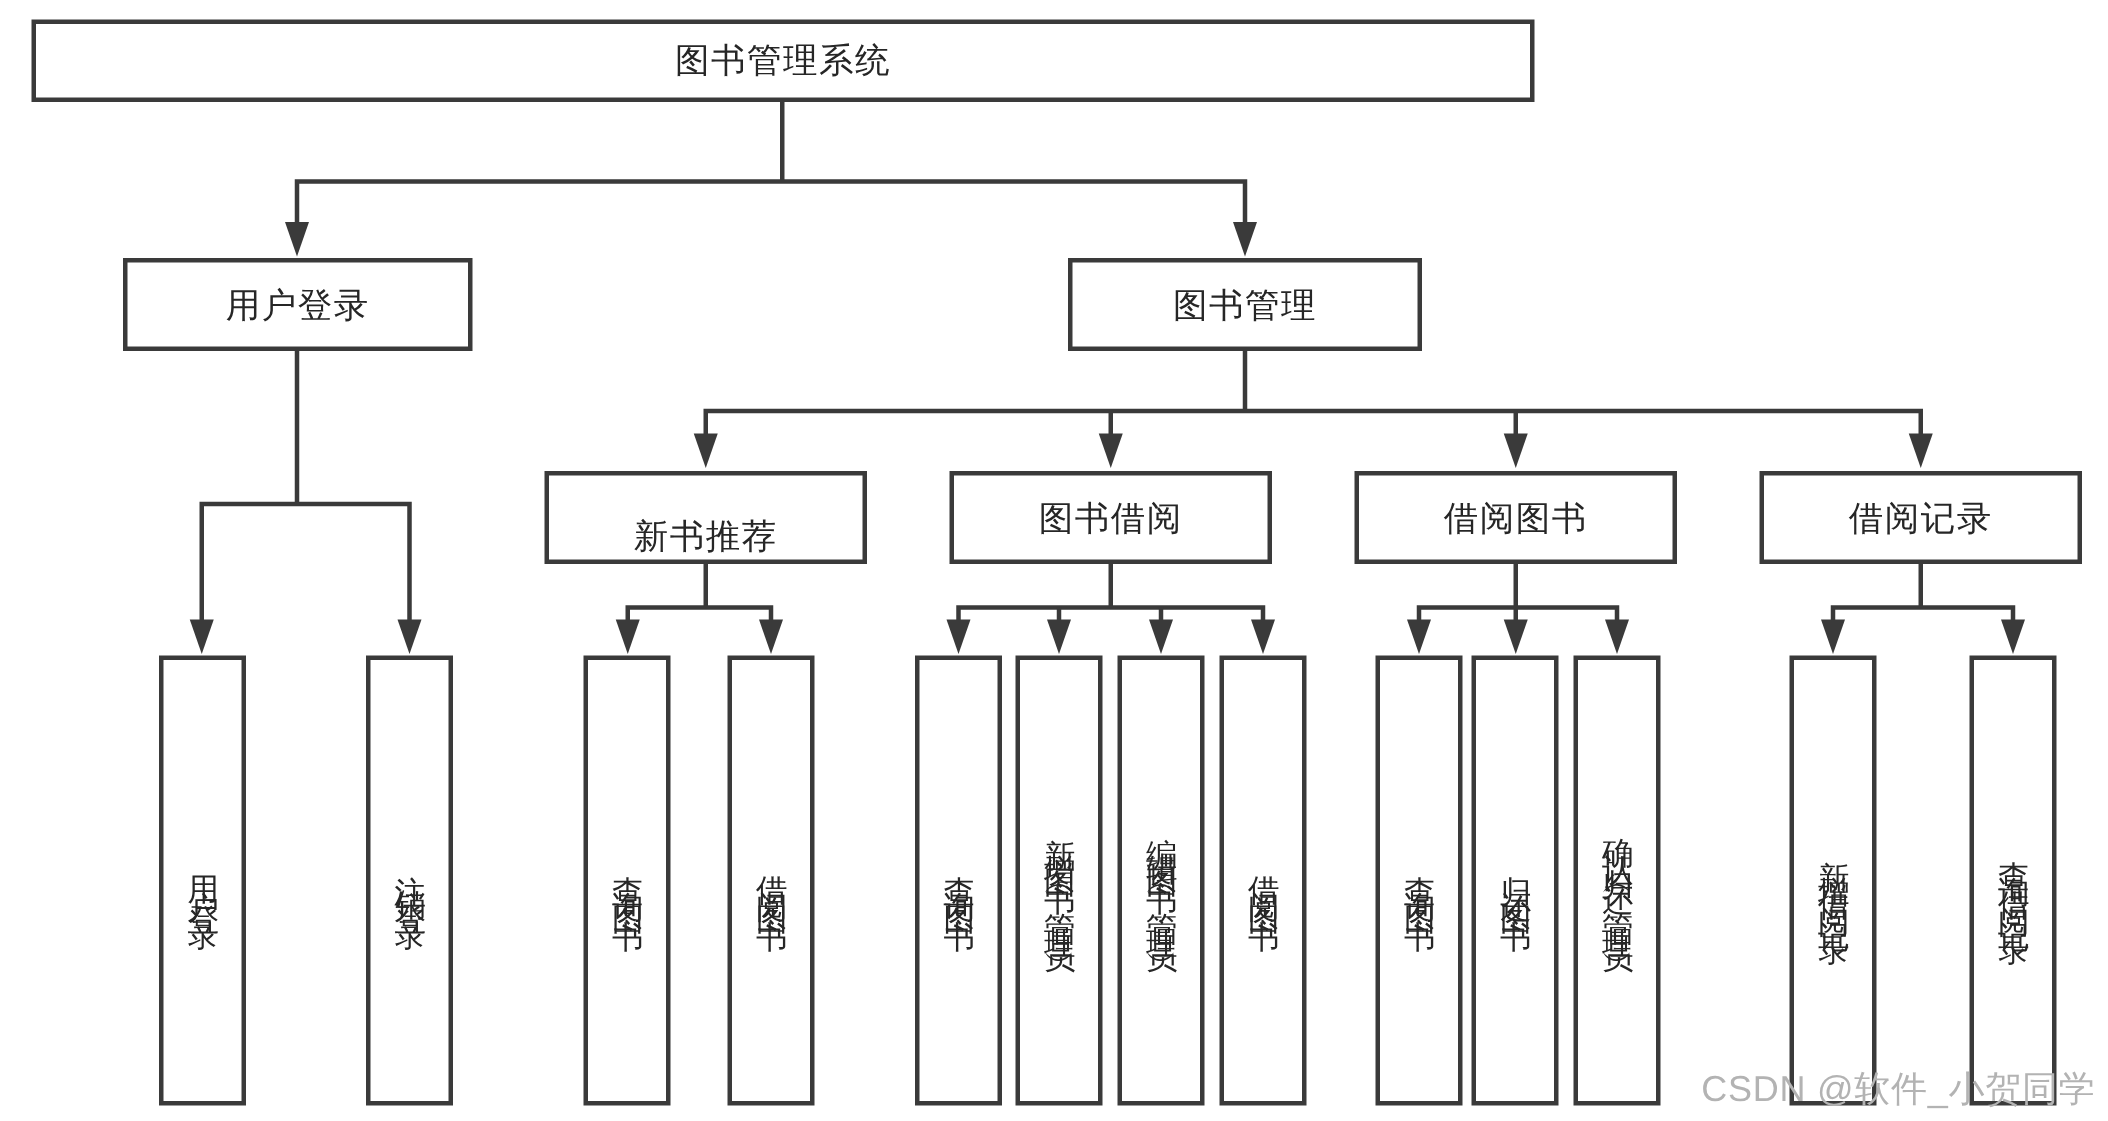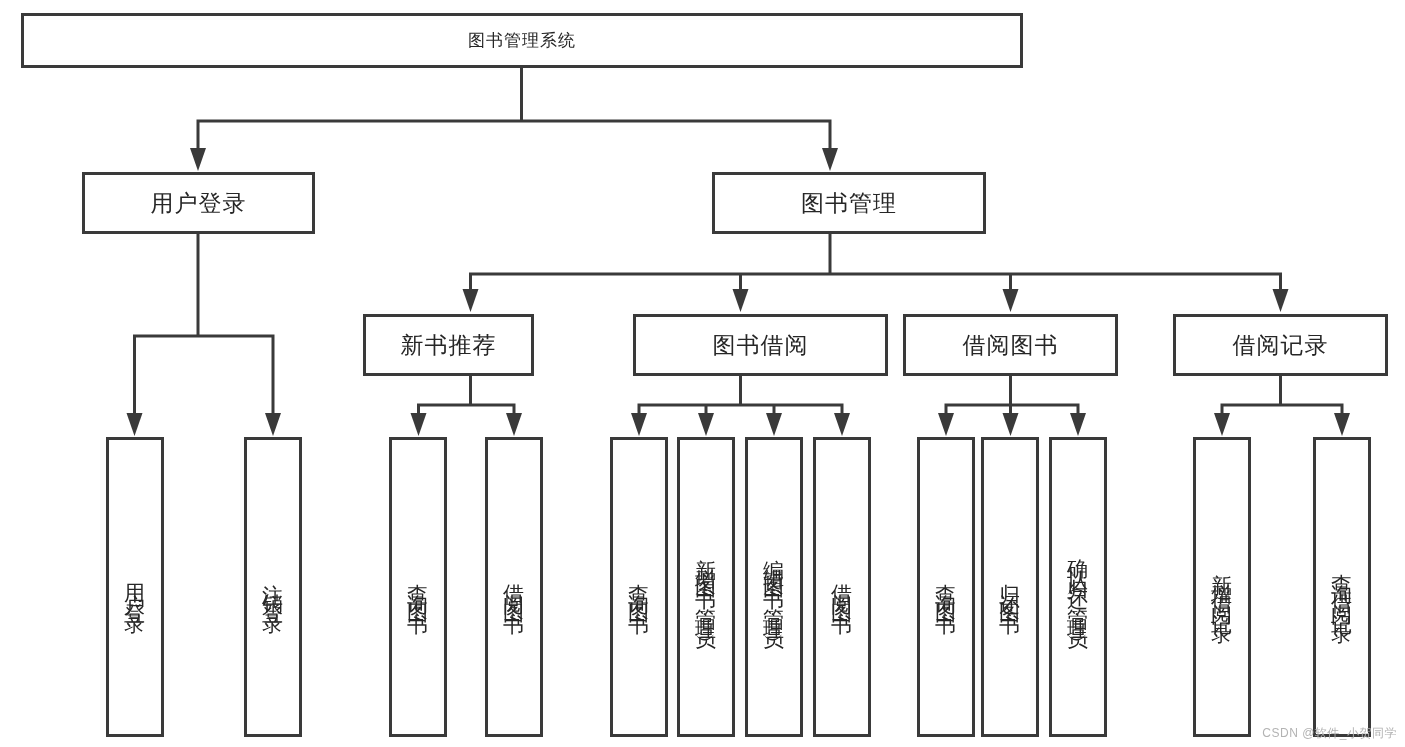--- a/index.html
+++ b/index.html
@@ -35,21 +35,21 @@
   .root-node {
     position: absolute;
     box-sizing: border-box;
     left: 21px; top: 13px;
     width: 1002px; height: 55px;
     border: 3px solid #3a3a3a;
     background: #ffffff;
     display: flex;
     align-items: center;
     justify-content: center;
-    font-size: 17px;
+    font-size: 23px;
     color: #262626;
     letter-spacing: 1px;
   }
   .leaf {
     position: absolute;
     box-sizing: border-box;
     top: 437px;
     width: 58px; height: 300px;
     border: 3px solid #3a3a3a;
     background: #ffffff;
@@ -63,21 +63,21 @@
     font-size: 21px;
     line-height: 1;
     letter-spacing: 10px;
     color: #262626;
     white-space: nowrap;
   }
   .watermark {
     position: absolute;
     right: 8px;
     bottom: 5px;
-    font-size: 12px;
+    font-size: 24px;
     color: #b3b3b3;
     letter-spacing: 0.5px;
   }
 </style>
 </head>
 <body>
 
 <div id="canvas">
 
   <svg id="connector-svg" viewBox="0 0 1405 747" xmlns="http://www.w3.org/2000/svg">
@@ -135,28 +135,28 @@
     </g>
   </svg>
 
   <div class="root-node">
     <span>图书管理系统</span>
   </div>
 
   <div class="hnode" style="left:82px; top:172px; width:233px;">
     <span>用户登录</span>
   </div>
-  <div class="hnode" style="left:712px; top:172px; width:274px;">
+  <div class="hnode" style="left:712px; top:172px; width:236px;">
     <span>图书管理</span>
   </div>
 
-  <div class="hnode" style="left:363px; top:314px; width:171px;">
+  <div class="hnode" style="left:363px; top:314px; width:215px;align-items:flex-end;">
     <span>新书推荐</span>
   </div>
-  <div class="hnode" style="left:633px; top:314px; width:255px;justify-content:center;">
+  <div class="hnode" style="left:633px; top:314px; width:215px;justify-content:center;">
     <span>图书借阅</span>
   </div>
   <div class="hnode" style="left:903px; top:314px; width:215px;">
     <span>借阅图书</span>
   </div>
   <div class="hnode" style="left:1173px; top:314px; width:215px;align-items:center;">
     <span>借阅记录</span>
   </div>
 
   <div class="leaf" style="left:106px;">

